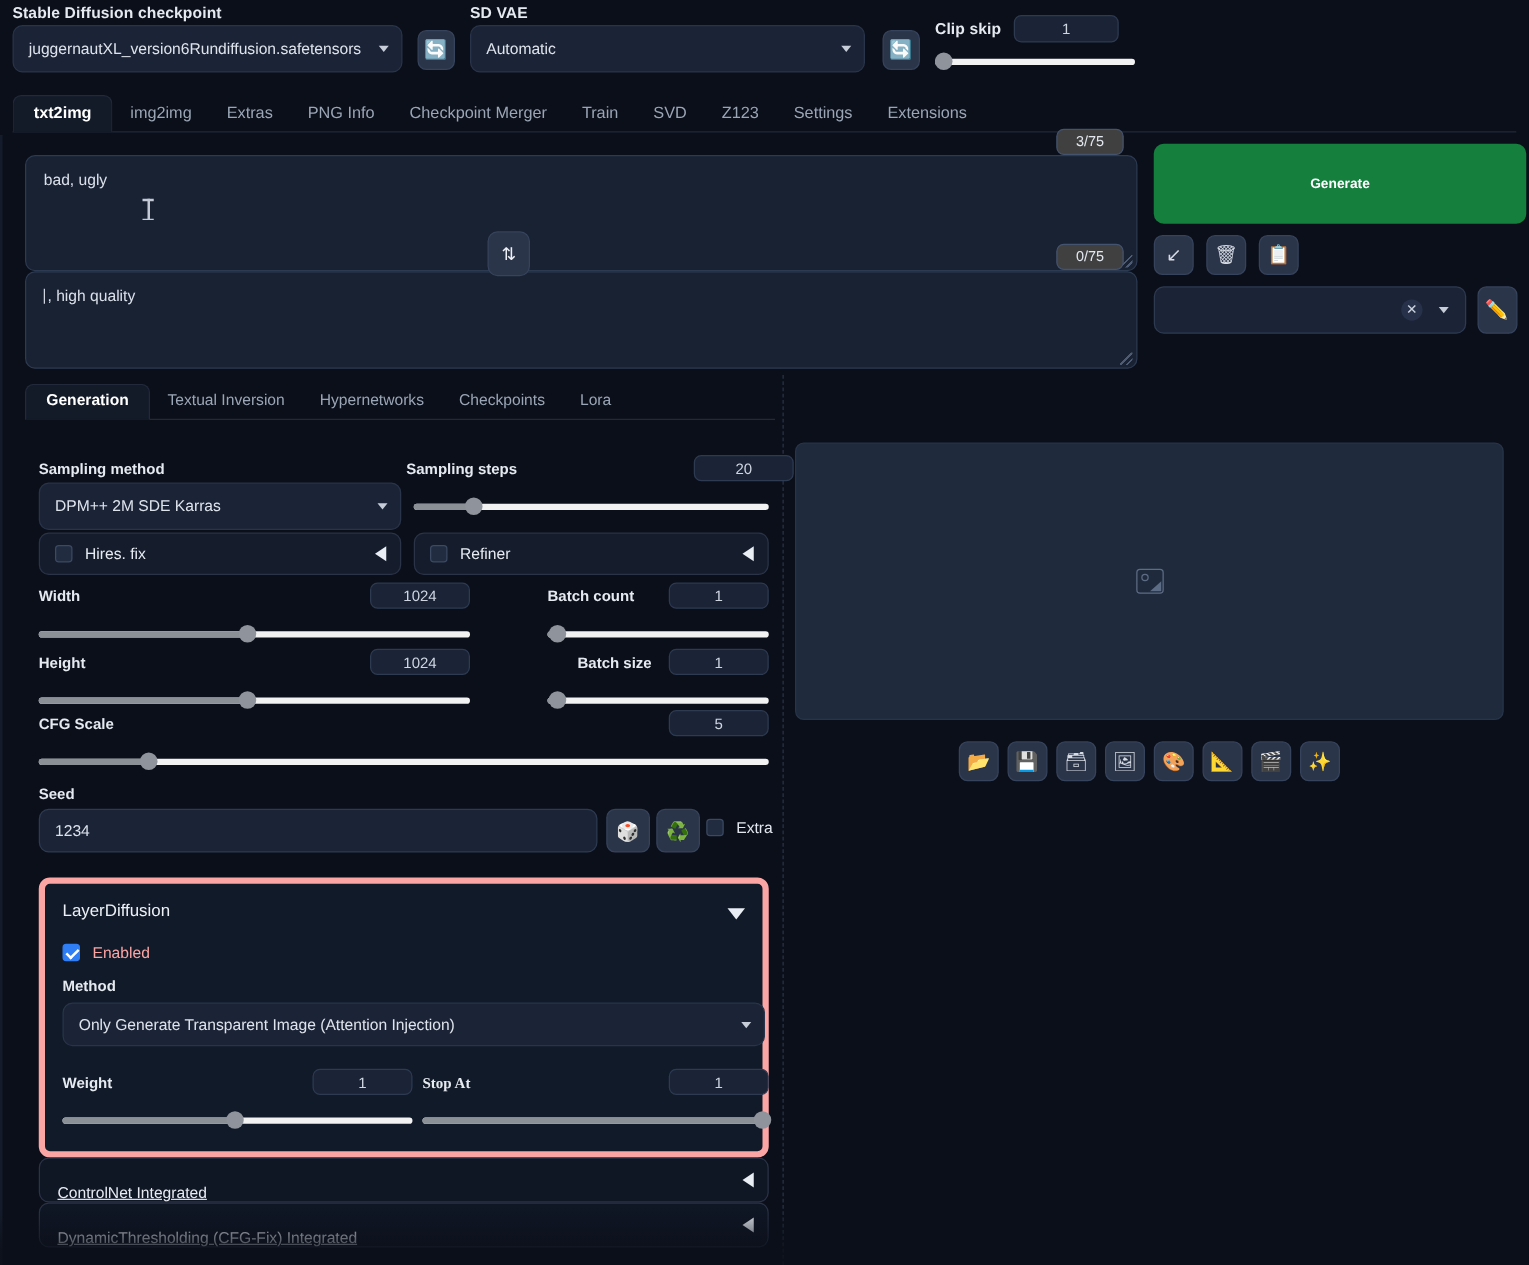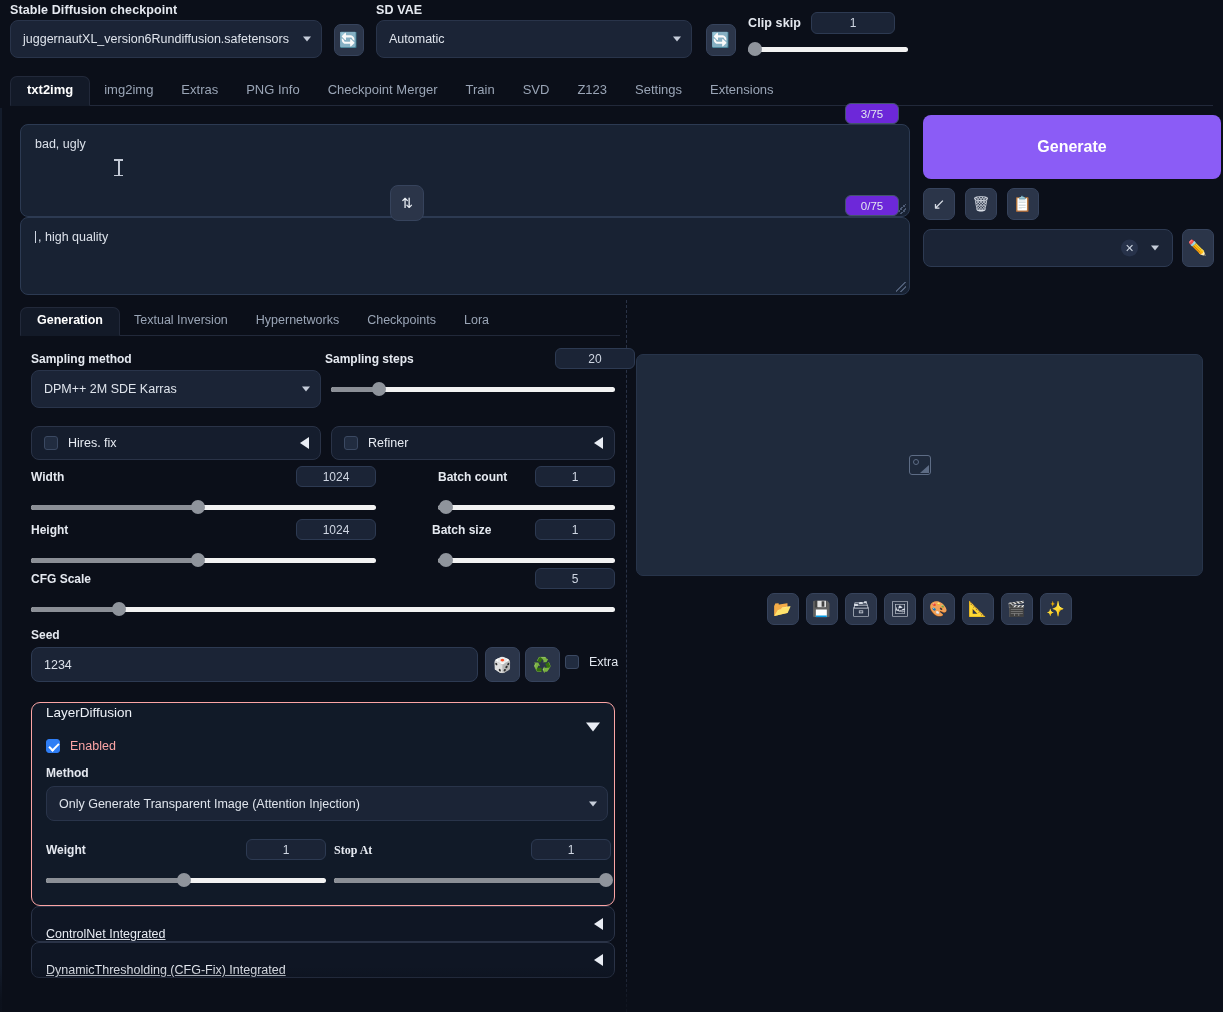--- a/index.html
+++ b/index.html
@@ -91,43 +91,43 @@
   #pos-box { height: 78px; }
   #neg-box { height: 93px; margin-top: 12px; }
   .resize-grip {
     position: absolute; right: 3px; bottom: 2px; width: 10px; height: 10px;
     background:
       linear-gradient(135deg, transparent 45%, #4d5b74 45%, #4d5b74 55%, transparent 55%),
       linear-gradient(135deg, transparent 70%, #4d5b74 70%, #4d5b74 80%, transparent 80%);
   }
   .tokbadge {
     position: absolute; height: 21px; min-width: 54px; padding: 0 9px;
-    background: #6d28d9; border: 1px solid #44536e; border-radius: 6px;
+    background: #404040; border: 1px solid #44536e; border-radius: 6px;
     font-size: 11.5px; color: #e3e8f0; display: flex; align-items: center;
     justify-content: center;
   }
   #tok-pos { left: 845px; top: 103px; }
   #tok-neg { left: 845px; top: 195px; }
   .caret-cursor { display: inline-block; width: 1px; height: 12px; background: #cfd6e2;
     vertical-align: -2px; margin-right: 2px; }
   .ibeam {
     position: absolute; left: 114px; top: 159px; width: 9px; height: 17px;
     pointer-events: none;
   }
   .ibeam::before, .ibeam::after {
     content: ""; position: absolute; left: 0; width: 9px; height: 1.5px; background: #c3cad6;
   }
   .ibeam::before { top: 0; } .ibeam::after { bottom: 0; }
   .ibeam span { position: absolute; left: 4px; top: 0; width: 1.5px; height: 17px; background: #c3cad6; }
 
   
   .gen-panel { position: absolute; left: 923px; top: 115px; width: 298px; }
   .generate-btn {
-    width: 298px; height: 64px; border-radius: 8px; background: #8b5cf6;
-    color: #ffffff; font-size: 16px; font-weight: bold;
+    width: 298px; height: 64px; border-radius: 8px; background: #15803d;
+    color: #ffffff; font-size: 11px; font-weight: bold;
     display: flex; align-items: center; justify-content: center; cursor: pointer;
     border: none;
   }
   .iconrow { display: flex; gap: 10px; margin-top: 9px; }
   .sqbtn {
     width: 32px; height: 32px; border-radius: 7px; background: #2b3549;
     border: 1px solid #36435c; display: flex; align-items: center;
     justify-content: center; font-size: 15px; cursor: pointer;
   }
   .styles-row { display: flex; gap: 9px; margin-top: 9px; align-items: center; }
@@ -159,28 +159,28 @@
     display: flex; align-items: flex-end;
   }
   .subtab { font-size: 12.5px; color: #9aa5b6; padding: 6px 14px 8px 14px; cursor: pointer; }
   .subtab.active {
     color: #ffffff; font-weight: bold; background: #131a28;
     border: 1px solid #22293a; border-bottom: 1px solid #131a28;
     border-radius: 7px 7px 0 0; margin-bottom: -1px; padding: 5px 16px 8px 16px;
   }
   .field-label { font-size: 12px; font-weight: bold; color: #e5e9f0; }
 
-  .sampling-area { position: relative; margin-top: 16px; height: 58px; text-align: right; }
+  .sampling-area { position: relative; margin-top: 32px; height: 58px; text-align: right; }
   .sm-dd { position: absolute; left: 11px; top: 18px; width: 290px; }
   .sampling-label { position: absolute; left: 11px; top: 0; }
   .steps-label { position: absolute; left: 305px; top: 0; }
   .steps-num { position: absolute; left: 535px; top: -4px; width: 80px; height: 21px; }
   .steps-slider { position: absolute; left: 311px; top: 22px; width: 284px; }
 
-  .acc-row { position: relative; margin-top: 16px; height: 34px; text-align: right; }
+  .acc-row { position: relative; margin-top: 0; height: 34px; text-align: right; }
   .acc-box {
     position: absolute; height: 34px; border-radius: 8px; background: #151d2d;
     border: 1px solid #2a3consumed; border: 1px solid #2a3347;
     display: flex; align-items: center; padding: 0 12px; cursor: pointer;
   }
   #hires-acc { left: 11px; width: 290px; }
   #refiner-acc { left: 311px; width: 284px; }
   .chk {
     width: 14px; height: 14px; border-radius: 3px; background: #212c40;
     border: 1px solid #3b4962; margin-right: 10px; flex: 0 0 auto; cursor: pointer;
@@ -224,22 +224,22 @@
     position: absolute; top: 19px; width: 35px; height: 35px; border-radius: 7px;
     background: #2b3549; border: 1px solid #36435c; display: flex;
     align-items: center; justify-content: center; font-size: 15px; cursor: pointer;
   }
   .extra-wrap { position: absolute; left: 545px; top: 27px; display: flex; align-items: center; }
   .extra-lbl { font-size: 12.5px; color: #e2e7ef; }
 
   
   .ld-panel {
     position: relative; margin-top: 18px; margin-left: 11px; width: 584px;
-    border: 1px solid #fca5a5; border-radius: 9px; background: #111a28;
-    padding: 2px 14px 18px 14px;
+    border: 5px solid #fca5a5; border-radius: 9px; background: #111a28;
+    padding: 14px 14px 18px 14px;
   }
   .ld-title { font-size: 13.5px; color: #edf1f7; }
   .ld-enabled { display: flex; align-items: center; margin-top: 19px; }
   .ld-enabled .lbl2 { font-size: 12.5px; color: #fca5a5; }
   .ld-method-lbl { font-size: 12px; font-weight: bold; color: #e5e9f0; margin-top: 13px; }
   .ld-dd { margin-top: 6px; width: 562px; height: 35px; }
   .ld-sliders { position: relative; margin-top: 22px; height: 44px; }
   .ld-w-lbl { position: absolute; left: 0; top: 0; font-size: 12px; font-weight: bold; color: #e5e9f0; }
   .ld-w-num { position: absolute; left: 200px; top: -4px; width: 80px; height: 21px; }
   .ld-w-slider { position: absolute; left: 0; top: 22px; width: 280px; }
@@ -449,21 +449,21 @@
       </div>
 
       <div class="wh-label" style="left:11px; top:53px">Height</div>
       <div class="numbox wh-num" style="left:276px; top:49px">1024</div>
       <div class="slider wh-slider" style="left:11px; top:75px; width:345px">
         <div class="track"></div>
         <div class="fill" style="width:167px"></div>
         <div class="knob" style="left:167px"></div>
       </div>
 
-      <div class="wh-label" style="left:412px; top:53px">Batch size</div>
+      <div class="wh-label" style="left:442px; top:53px">Batch size</div>
       <div class="numbox wh-num" style="left:515px; top:49px">1</div>
       <div class="slider wh-slider" style="left:418px; top:75px; width:177px">
         <div class="track"></div>
         <div class="fill" style="width:5px"></div>
         <div class="knob" style="left:8px"></div>
       </div>
 
       <div class="wh-label" style="left:11px; top:102px">CFG Scale</div>
       <div class="numbox wh-num" style="left:515px; top:98px">5</div>
       <div class="slider wh-slider" style="left:11px; top:124px; width:584px">

